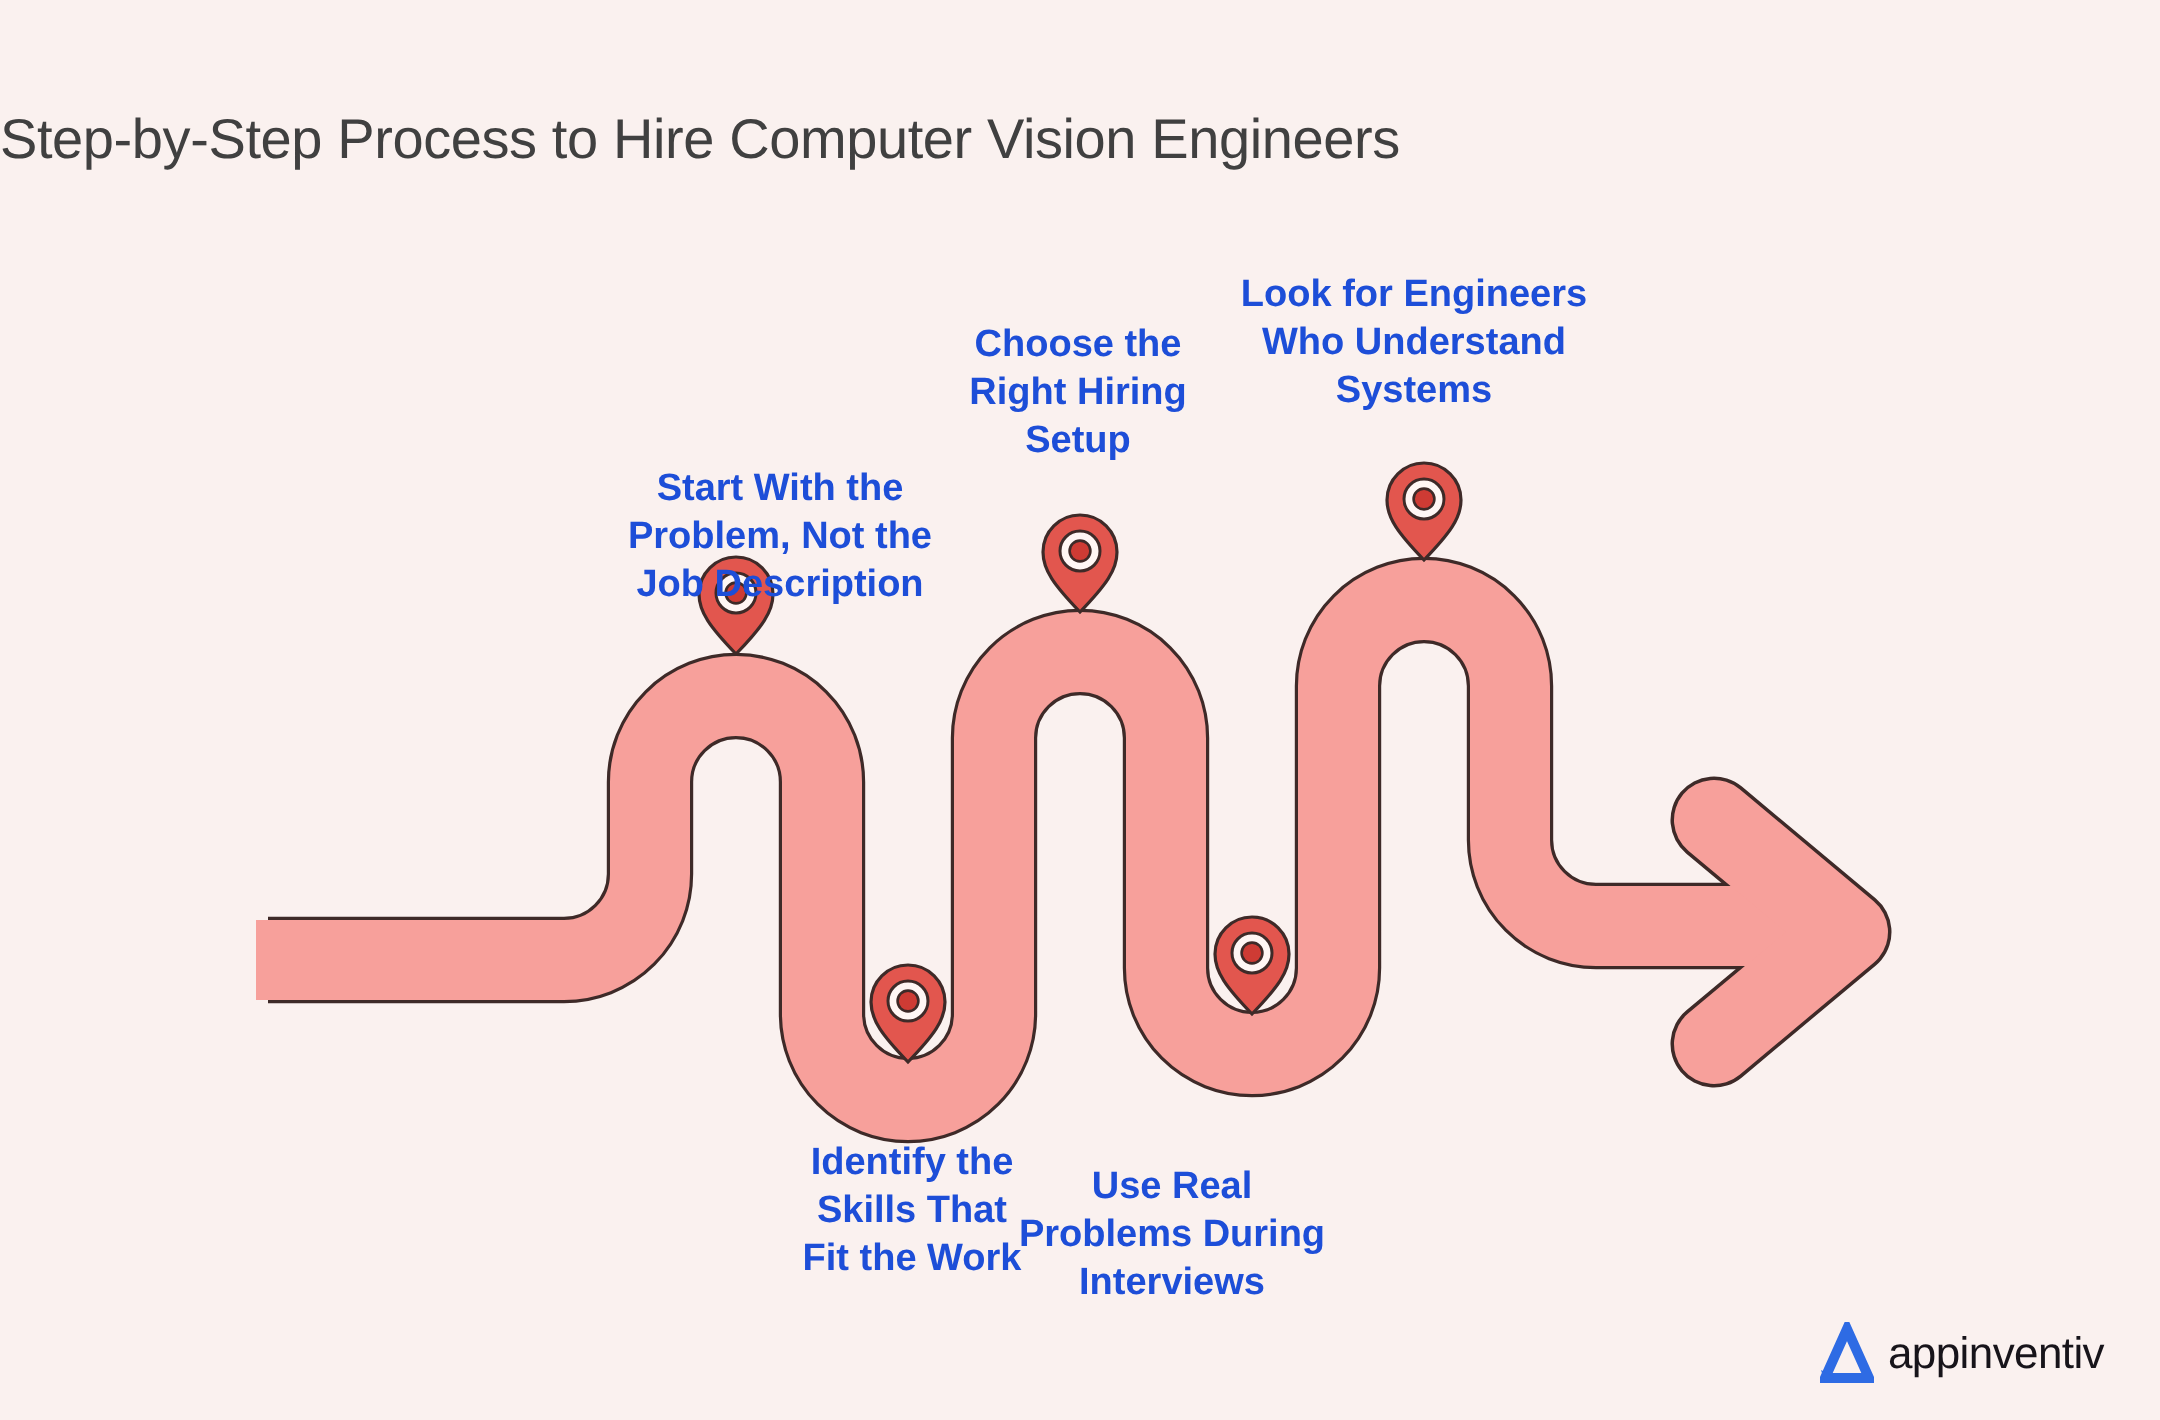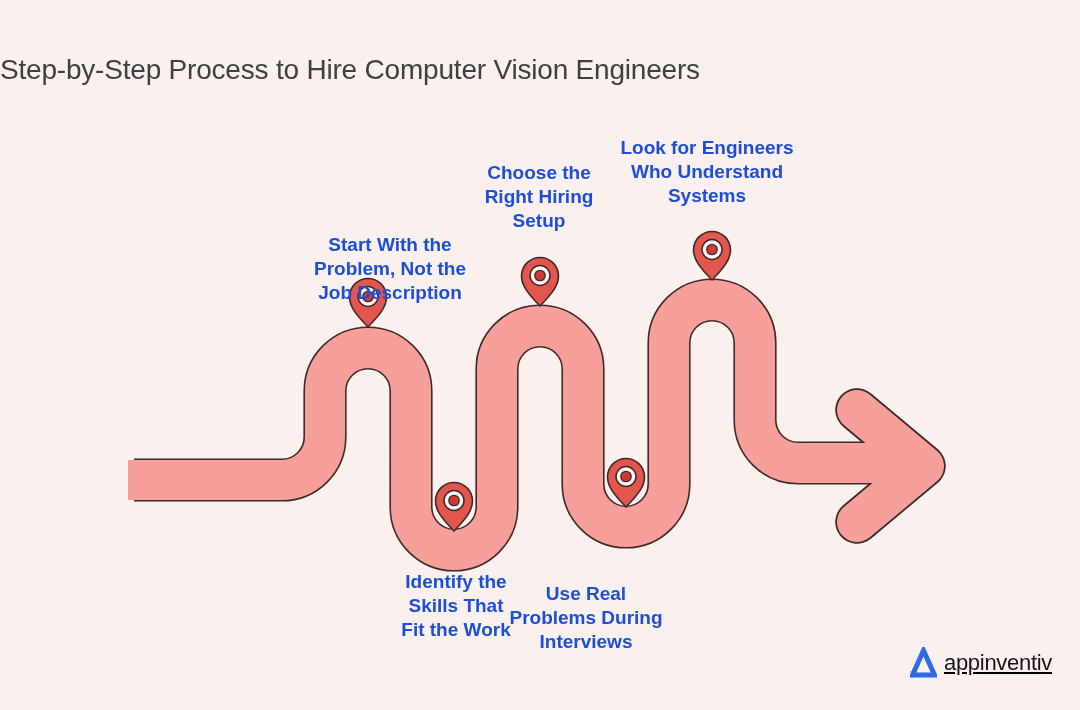--- a/index.html
+++ b/index.html
@@ -28,25 +28,24 @@
     white-space: pre-line;
     font-size: 19px;
     line-height: 24px;
     font-weight: 700;
     color: #1d4ed8;
   }
   #flow-svg { position: absolute; left: 0; top: 0; }
   .logo {
     position: absolute;
     right: 28px;
-    bottom: 32px;
+    bottom: 18px;
     display: flex;
     align-items: center;
     gap: 7px;
-    text-decoration: underline;
   }
   .logo-text {
     font-size: 22px;
     font-weight: 500;
     color: #17141A;
     letter-spacing: -0.3px;
   }
 </style>
 </head>
 <body>

